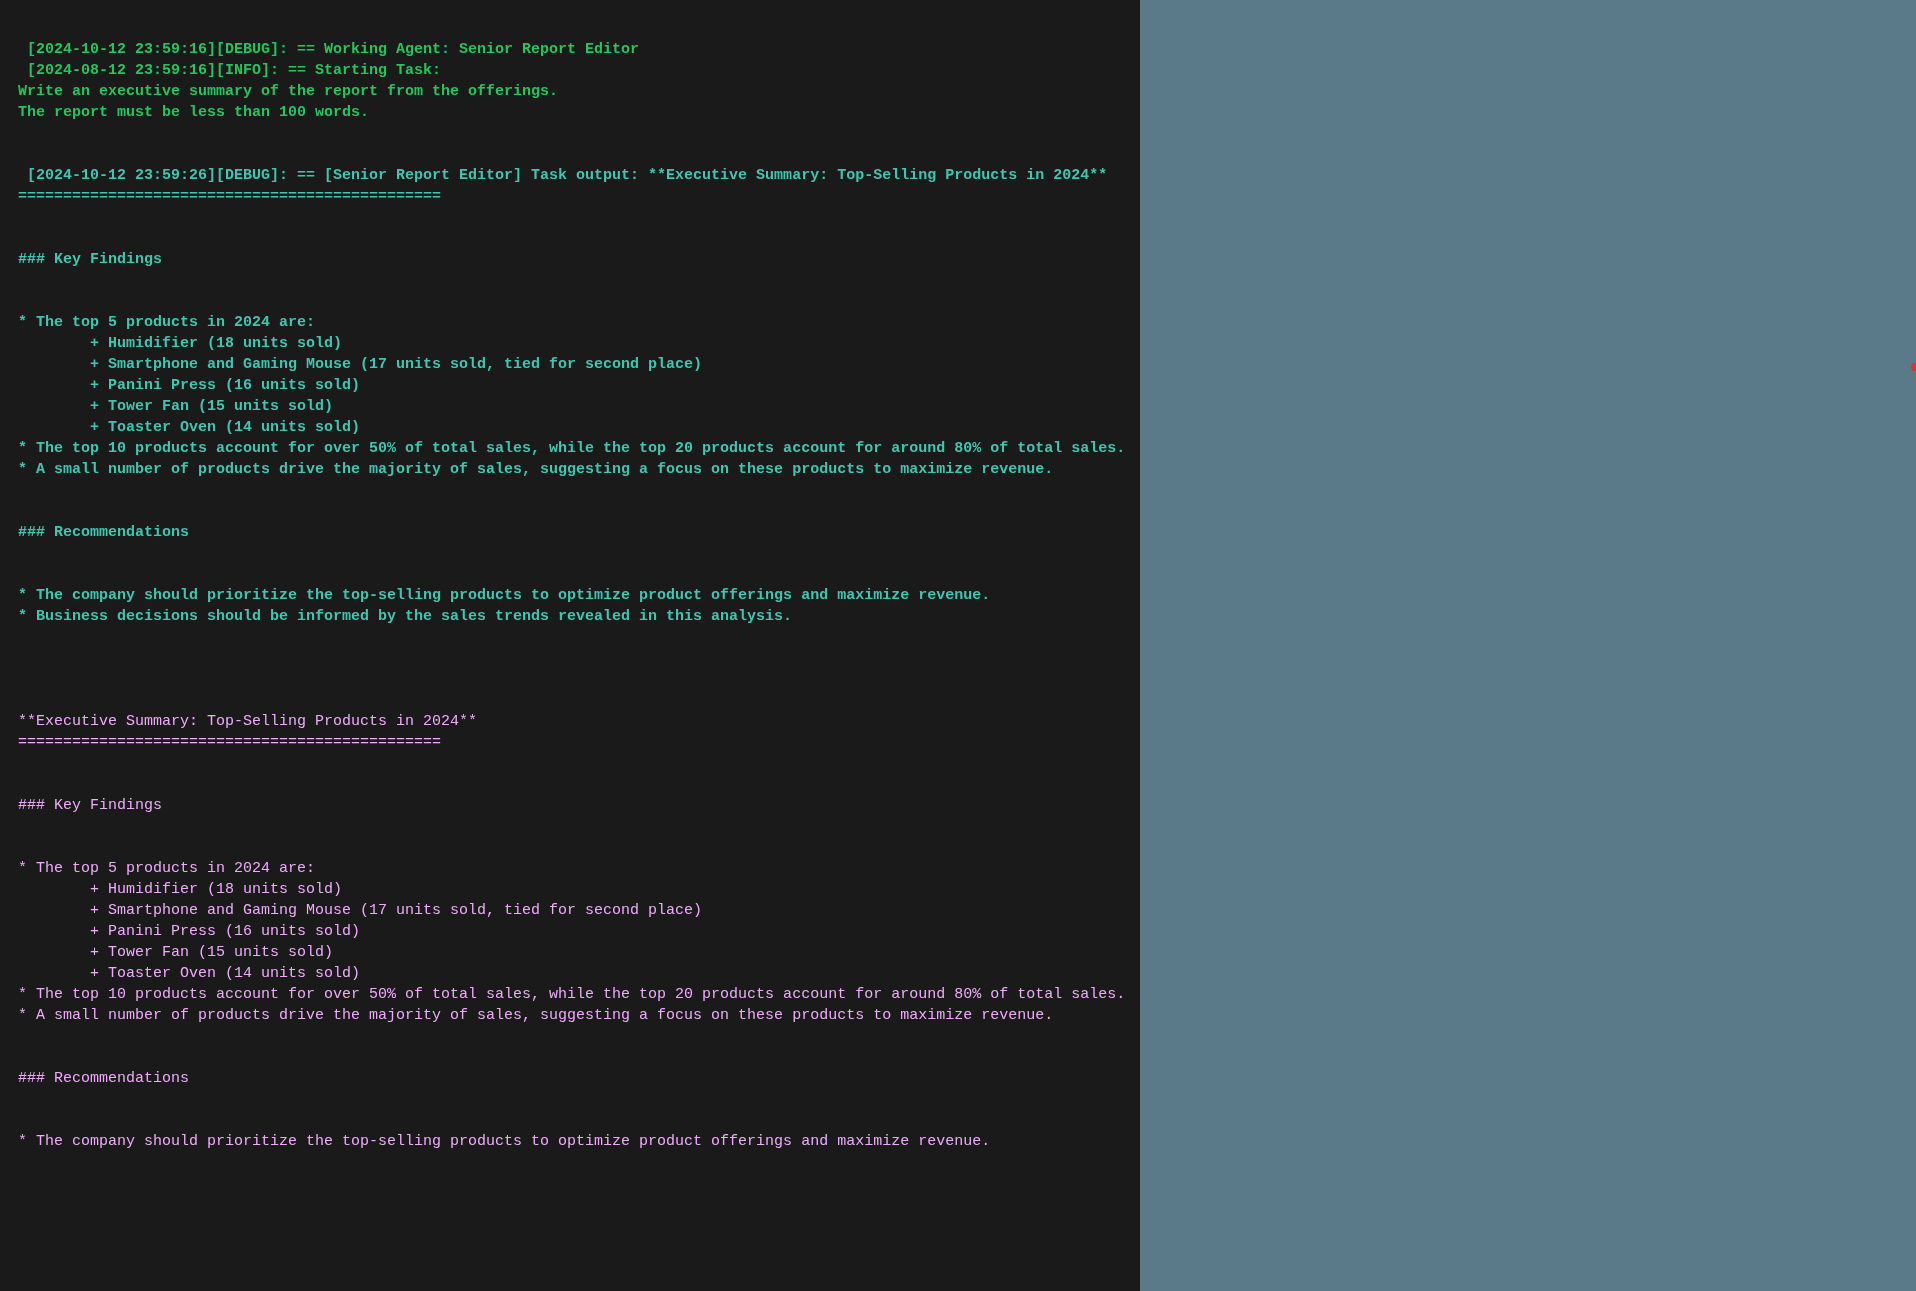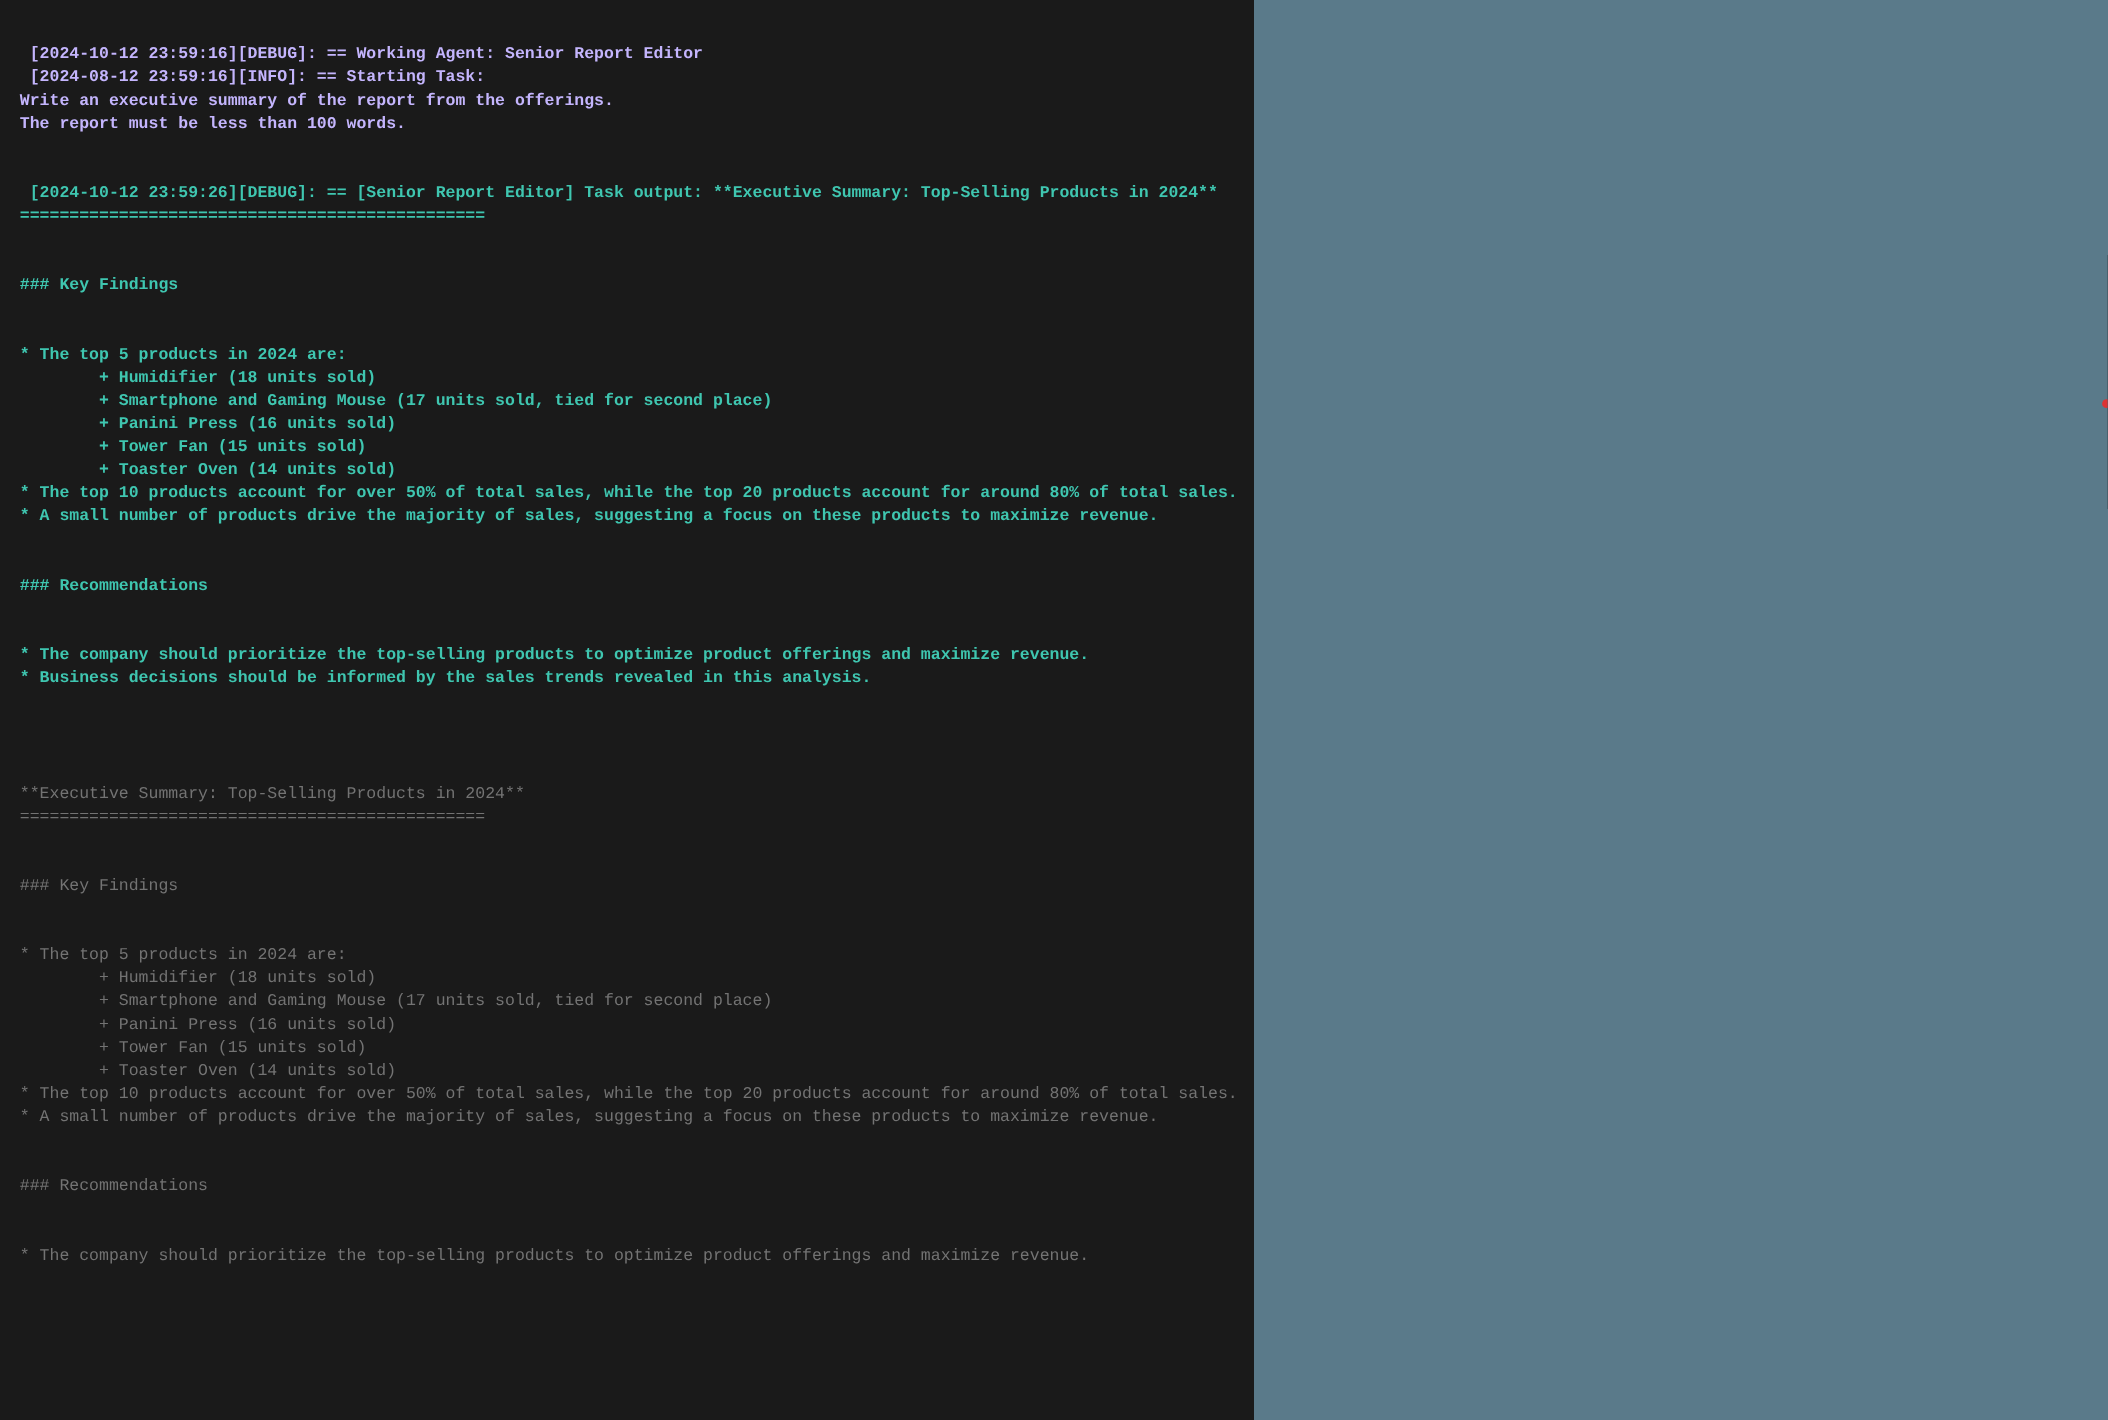--- a/index.html
+++ b/index.html
@@ -16,23 +16,23 @@
     .terminal {
       background: #1a1a1a;
       width: 1140px;
       height: 1291px;
       padding: 18px;
       overflow: hidden;
       white-space: pre;
       color: #d4d4d4;
       font-weight: 600;
     }
-    .magenta { color: #c4b5fd; }
+    .magenta { color: #22c55e; }
     .teal { color: #3fc6b0; margin-top: 13px; }
-    .white { color: #737373; font-weight: 500; }
+    .white { color: #f0abfc; font-weight: 500; }
     .blank { height: 21px; }
     .side-panel {
       position: absolute;
       left: 1140px;
       top: 0;
       width: 776px;
       height: 1291px;
       background: #5a7a8a;
     }
     .red-dot {

